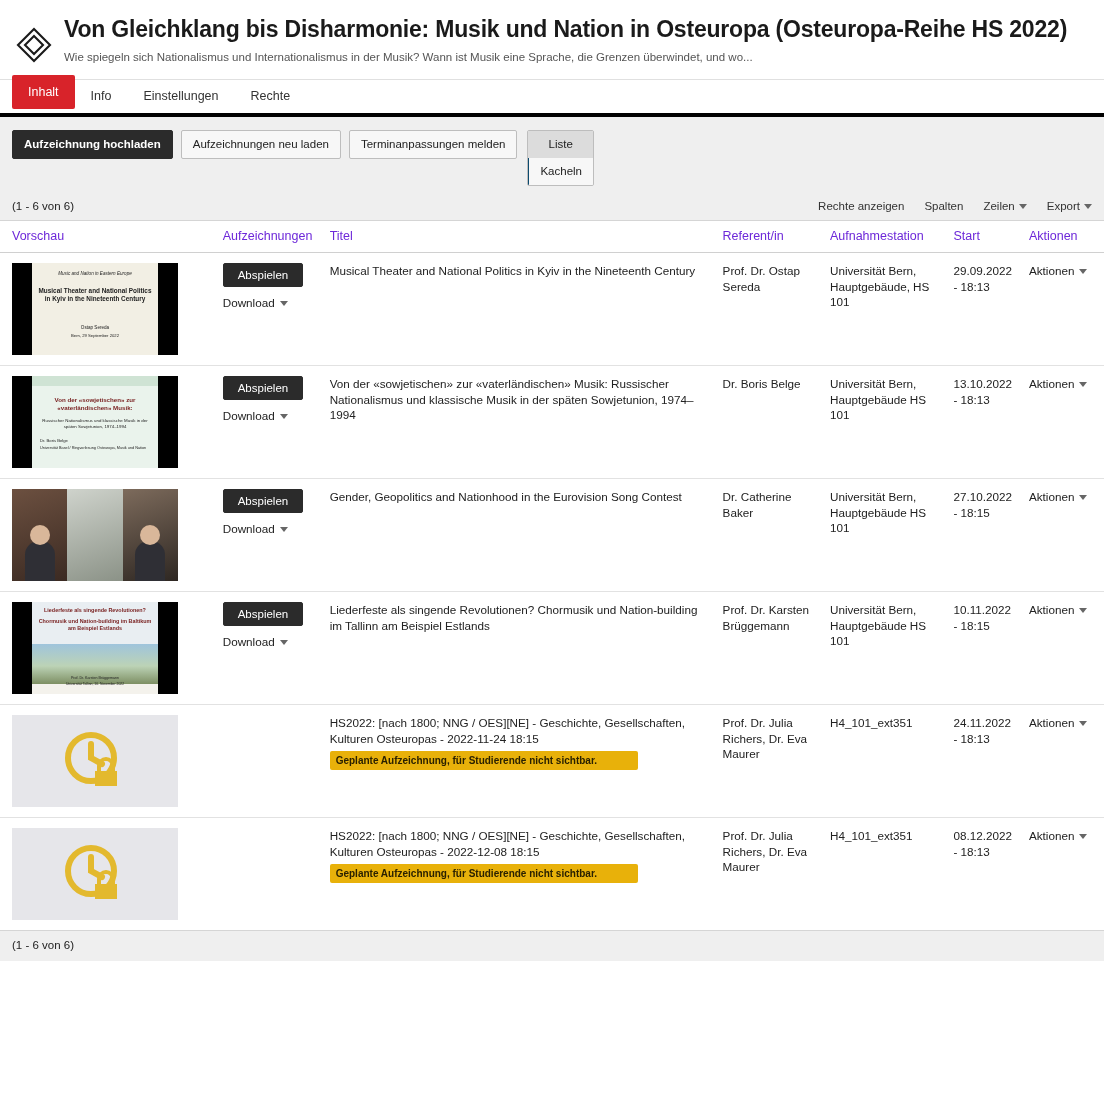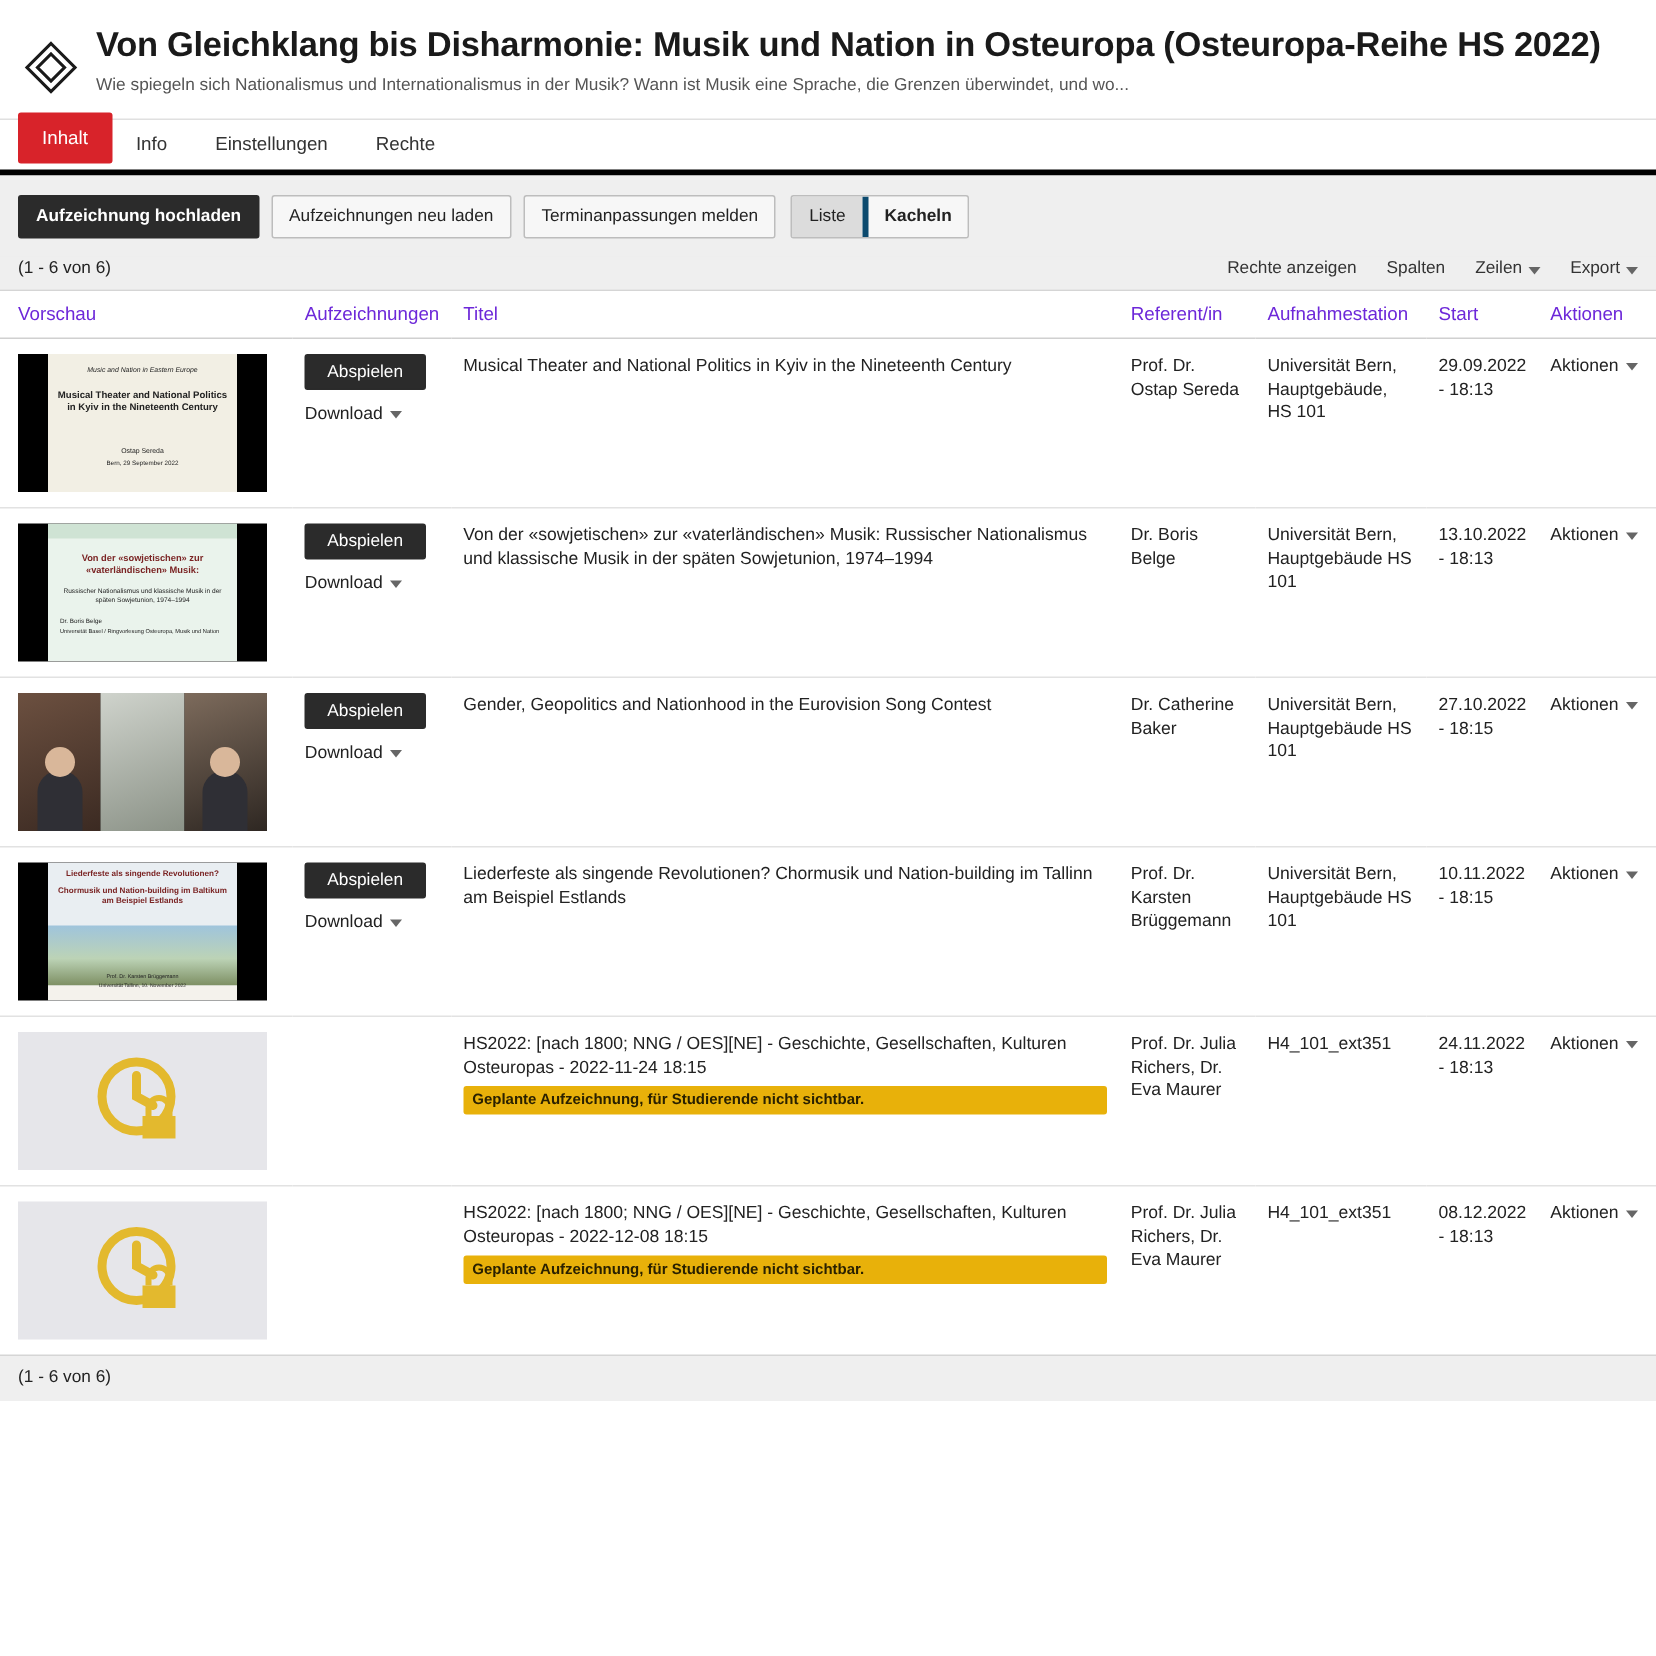--- a/index.html
+++ b/index.html
@@ -100,29 +100,30 @@
     border-color: #2b2b2b;
     color: #fff;
     font-weight: bold;
   }
   .viewtoggle {
     display: inline-flex;
     border: 1px solid #bdbdbd;
     border-radius: 2px;
     overflow: hidden;
     margin-left: 2px;
+    flex-direction: column;
   }
   .viewtoggle .btn {
     border: none;
     border-radius: 0;
   }
   .viewtoggle .btn.active {
     background: #dcdcdc;
   }
-  .viewtoggle .btn + .btn { border-left: 4px solid #0c4a6e; font-weight: bold; }
+  .viewtoggle .btn + .btn { border-left: 1px solid #0c4a6e; }
 
   
   .optionsrow {
     background: #efefef;
     padding: 2px 12px 8px 12px;
     display: flex;
     align-items: center;
     font-size: 11.5px;
     color: #333;
   }
@@ -272,21 +273,21 @@
   }
   .badge-planned {
     display: inline-block;
     margin-top: 5px;
     background: #e8b10a;
     color: #2a2100;
     font-size: 10px;
     font-weight: bold;
     padding: 3px 6px;
     border-radius: 2px;
-    width: 429px;
+    width: 308px;
     max-width: 100%;
   }
   .footcount {
     background: #efefef;
     font-size: 11.5px;
     padding: 8px 12px 10px 12px;
     color: #222;
   }
   .spacer { height: 200px; background: #fff; }
 </style>

